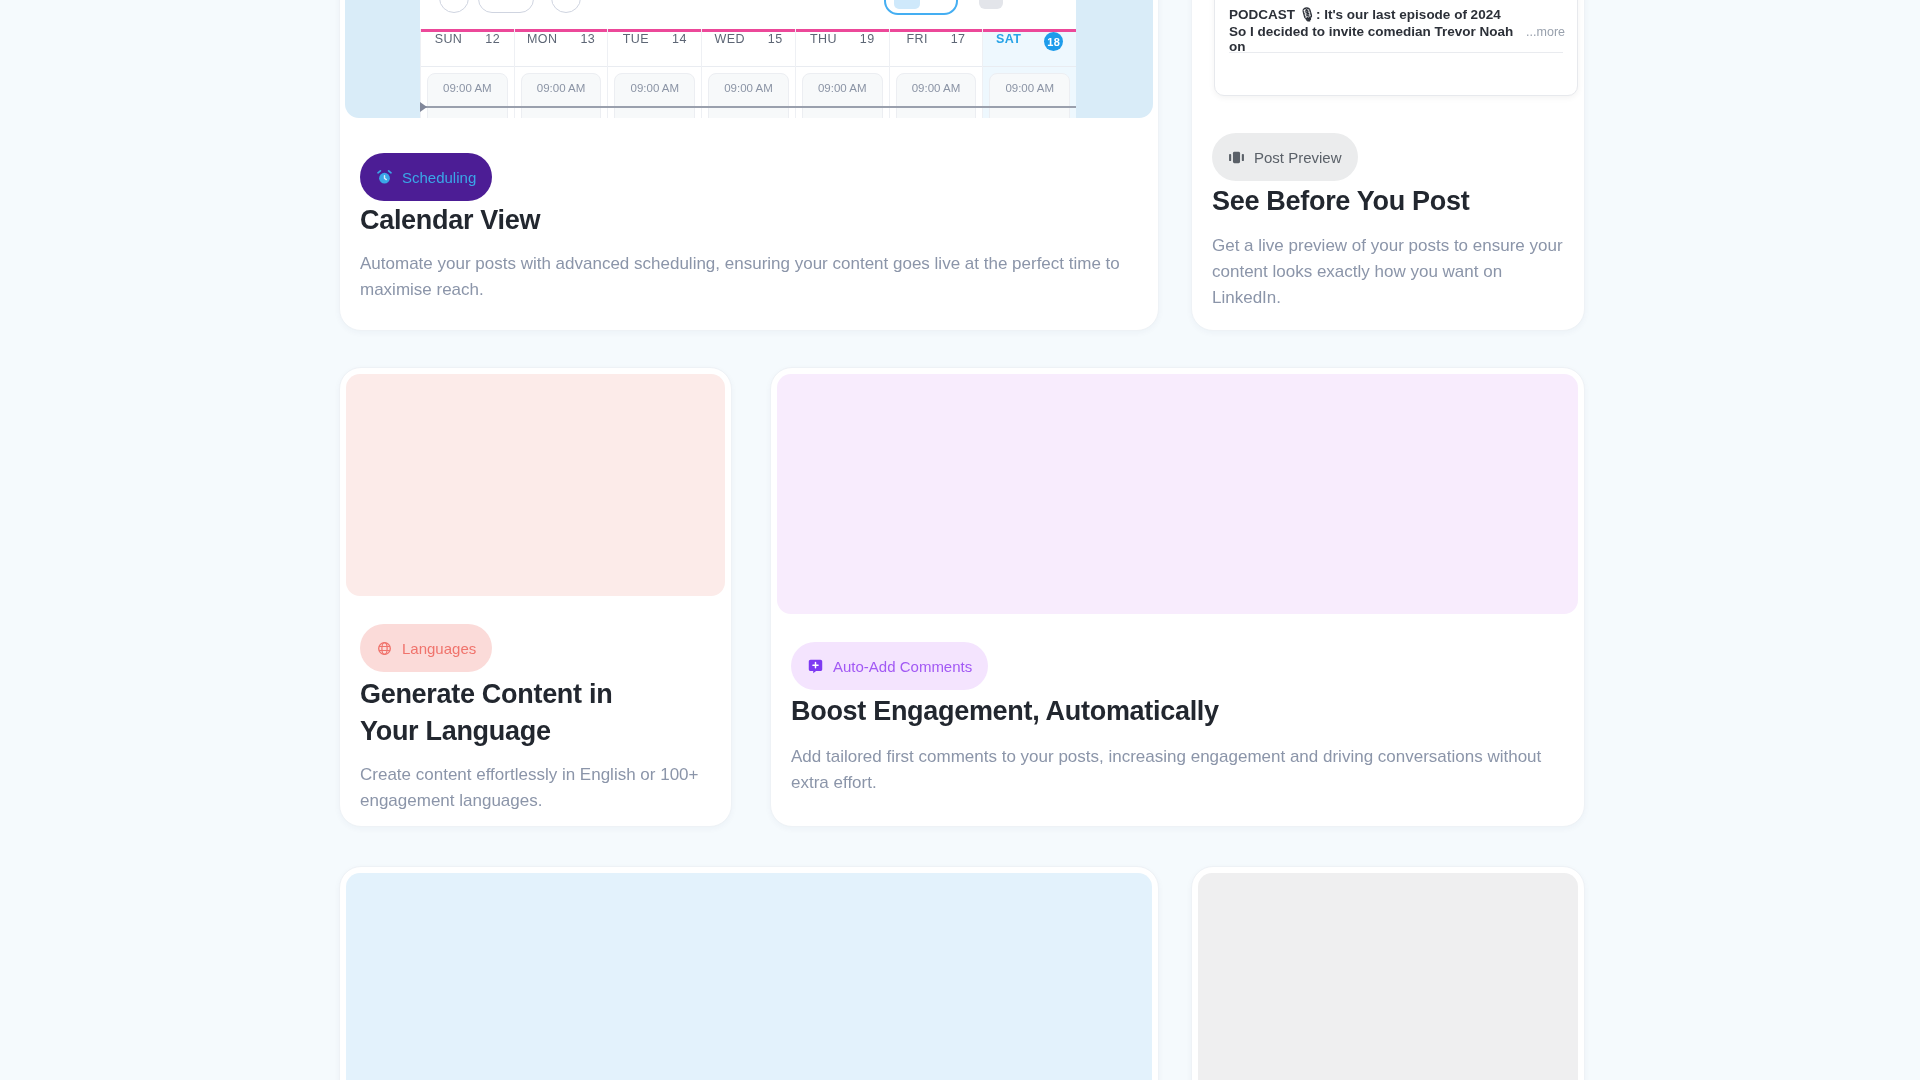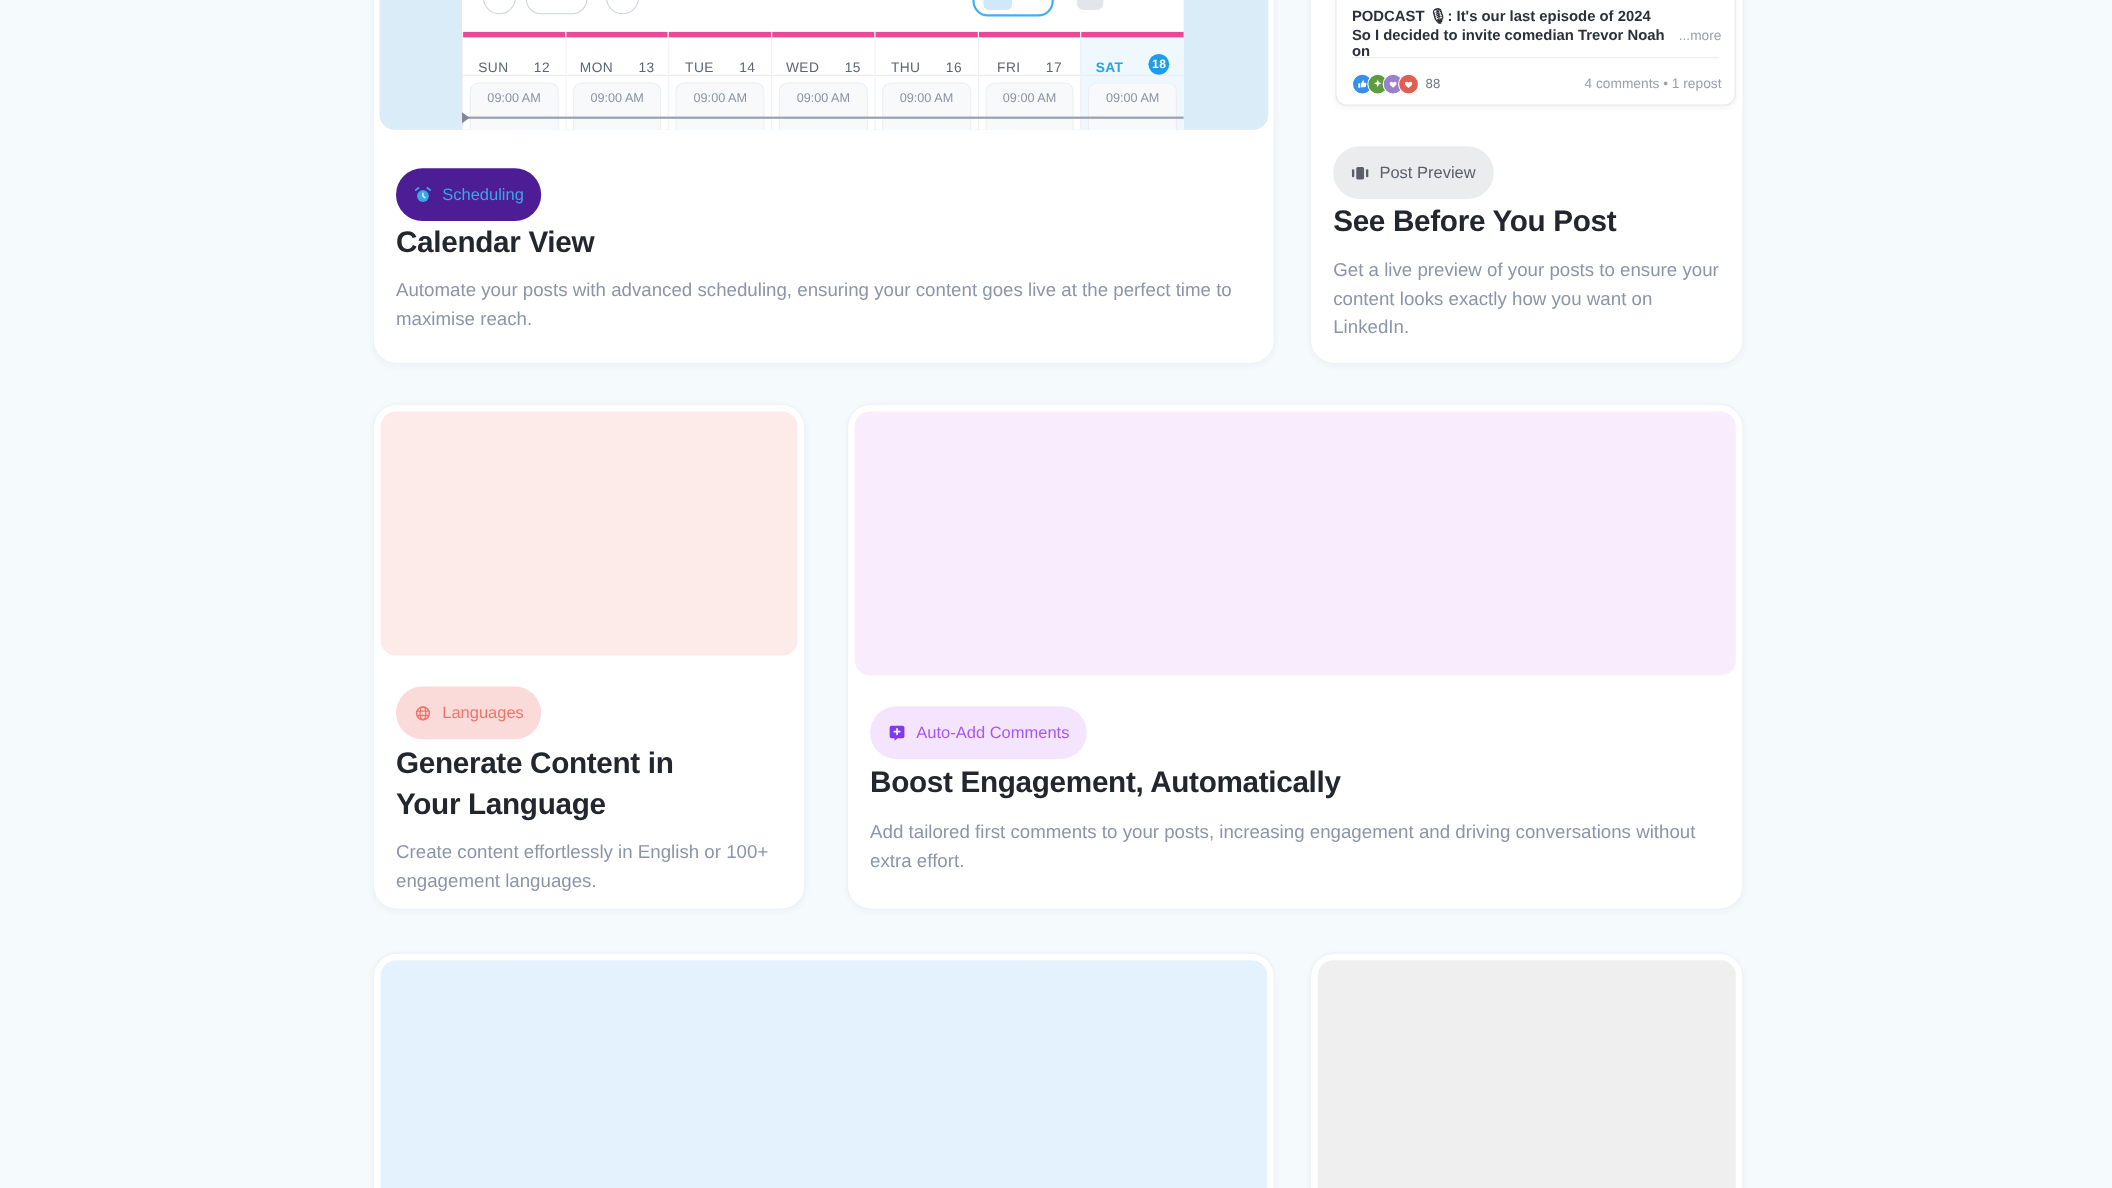--- a/index.html
+++ b/index.html
@@ -32,22 +32,22 @@
   .circle-btn{position:absolute;width:28px;height:28px;border-radius:50%;border:1px solid #cfd4e0;background:#fff;top:56px;}
   .btn-prev{left:19px;}
   .btn-next{left:131px;}
   .pill-btn{position:absolute;height:28px;border-radius:14px;border:1px solid #cfd4e0;background:#fff;top:56px;}
   .btn-today{left:58px;width:54px;}
   .btn-weektoggle{left:464px;width:70px;border:2px solid #44aef2;top:54px;height:30px;}
   .btn-weektoggle .inner-bar{position:absolute;left:8px;top:8px;width:26px;height:18px;border-radius:5px;background:#cfe9fb;}
   .gray-chip{position:absolute;left:559px;top:58px;width:24px;height:24px;border-radius:6px;background:#e3e5ea;}
   .cal-days{position:absolute;left:0;right:0;top:102px;bottom:0;display:flex;}
   .day-col{flex:1;border-left:1px solid #eef0f4;position:relative;}
-  .day-head{height:34px;border-top:5px solid #ec4899;border-bottom:1px solid #e9ecf1;
-    display:flex;align-items:flex-end;justify-content:center;gap:23px;
+  .day-head{height:34px;border-top:3px solid #ec4899;border-bottom:1px solid #e9ecf1;
+    display:flex;align-items:flex-start;justify-content:center;gap:23px;
     font-size:12.5px;font-weight:500;letter-spacing:.4px;color:#5d6675;}
   .day-col.hl{background:#eef8fe;}
   .day-col.hl .dow{color:#27a3e7;font-weight:700;}
   .day-col.hl .date{background:#1d9ceb;color:#fff;border-radius:50%;width:19px;height:19px;
     display:inline-flex;align-items:center;justify-content:center;font-size:11px;font-weight:700;}
   .day-body{padding:6px 6px 0 6px;}
   .slot-chip{height:60px;background:#f7f9fa;border:1px solid #eceef2;border-radius:8px;
     text-align:center;padding-top:8px;box-sizing:border-box;font-size:11.5px;color:#8b94a5;}
   .time-line{position:absolute;left:0;right:0;top:179px;height:2px;background:#9aa0ad;z-index:3;}
   .time-arrow{position:absolute;left:0;top:-4px;width:0;height:0;
@@ -139,21 +139,21 @@
                 <span class="dow">WED</span>
                 <span class="date">15</span>
               </div>
               <div class="day-body">
                 <div class="slot-chip">09:00 AM</div>
               </div>
             </div>
             <div class="day-col">
               <div class="day-head">
                 <span class="dow">THU</span>
-                <span class="date">16</span>
+                <span class="date">19</span>
               </div>
               <div class="day-body">
                 <div class="slot-chip">09:00 AM</div>
               </div>
             </div>
             <div class="day-col">
               <div class="day-head">
                 <span class="dow">FRI</span>
                 <span class="date">17</span>
               </div>
@@ -190,46 +190,20 @@
   </section>
 
   <section class="card card-preview">
     <div class="post-box">
       <div class="post-line1">PODCAST 🎙: It's our last episode of 2024</div>
       <div class="post-row2">
         <span class="post-line2">So I decided to invite comedian Trevor Noah on</span>
         <span class="post-more">...more</span>
       </div>
       <div class="post-divider"></div>
-      <div class="post-footer">
-        <span class="react-cluster">
-          <span class="react" style="background: rgb(55, 143, 233);">
-            <svg viewBox="0 0 18 18">
-                <path d="M4.6 8h1.8v5.6H4.6c-.4 0-.7-.3-.7-.7V8.7c0-.4.3-.7.7-.7zm2.8 5.6V8.2l2.3-3.7c.3-.4.9-.4 1.1 0 .1.2.1.4.1.6l-.5 2.2h2.7c.6 0 1 .5.9 1.1l-.8 3.6c-.1.4-.5.8-1 .8H7.4z" fill="#fff"></path>
-              </svg>
-          </span>
-          <span class="react" style="background: rgb(95, 155, 65);">
-            <svg viewBox="0 0 18 18">
-                <path d="M9 3.2l1.3 3.5 3.5 1.3-3.5 1.3L9 12.8 7.7 9.3 4.2 8l3.5-1.3z" fill="#fff"></path>
-              </svg>
-          </span>
-          <span class="react" style="background: rgb(157, 127, 201);">
-            <svg viewBox="0 0 18 18">
-                <path d="M9 13.4C6.4 11.6 4.7 10 4.7 8.2c0-1.2.9-2.1 2.1-2.1.8 0 1.6.5 2.2 1.2.6-.7 1.4-1.2 2.2-1.2 1.2 0 2.1.9 2.1 2.1 0 1.8-1.7 3.4-4.3 5.2z" fill="#fff"></path>
-              </svg>
-          </span>
-          <span class="react" style="background: rgb(223, 96, 80);">
-            <svg viewBox="0 0 18 18">
-                <path d="M9 13.8C6.2 11.9 4.4 10.2 4.4 8.3c0-1.3 1-2.3 2.3-2.3.9 0 1.7.5 2.3 1.3.6-.8 1.4-1.3 2.3-1.3 1.3 0 2.3 1 2.3 2.3 0 1.9-1.8 3.6-4.6 5.5z" fill="#fff"></path>
-              </svg>
-          </span>
-          <span class="react-count">88</span>
-        </span>
-        <span class="post-meta">4 comments • 1 repost</span>
-      </div>
     </div>
     <span class="badge badge-preview">
       <svg viewBox="0 0 24 24" fill="currentColor">
         <rect x="1.5" y="7" width="3" height="10" rx="1.2"></rect>
         <rect x="7" y="4" width="10" height="16" rx="2"></rect>
         <rect x="19.5" y="7" width="3" height="10" rx="1.2"></rect>
       </svg>
       <span>Post Preview</span>
     </span>
     <h2 class="card-title t-preview">See Before You Post</h2>

